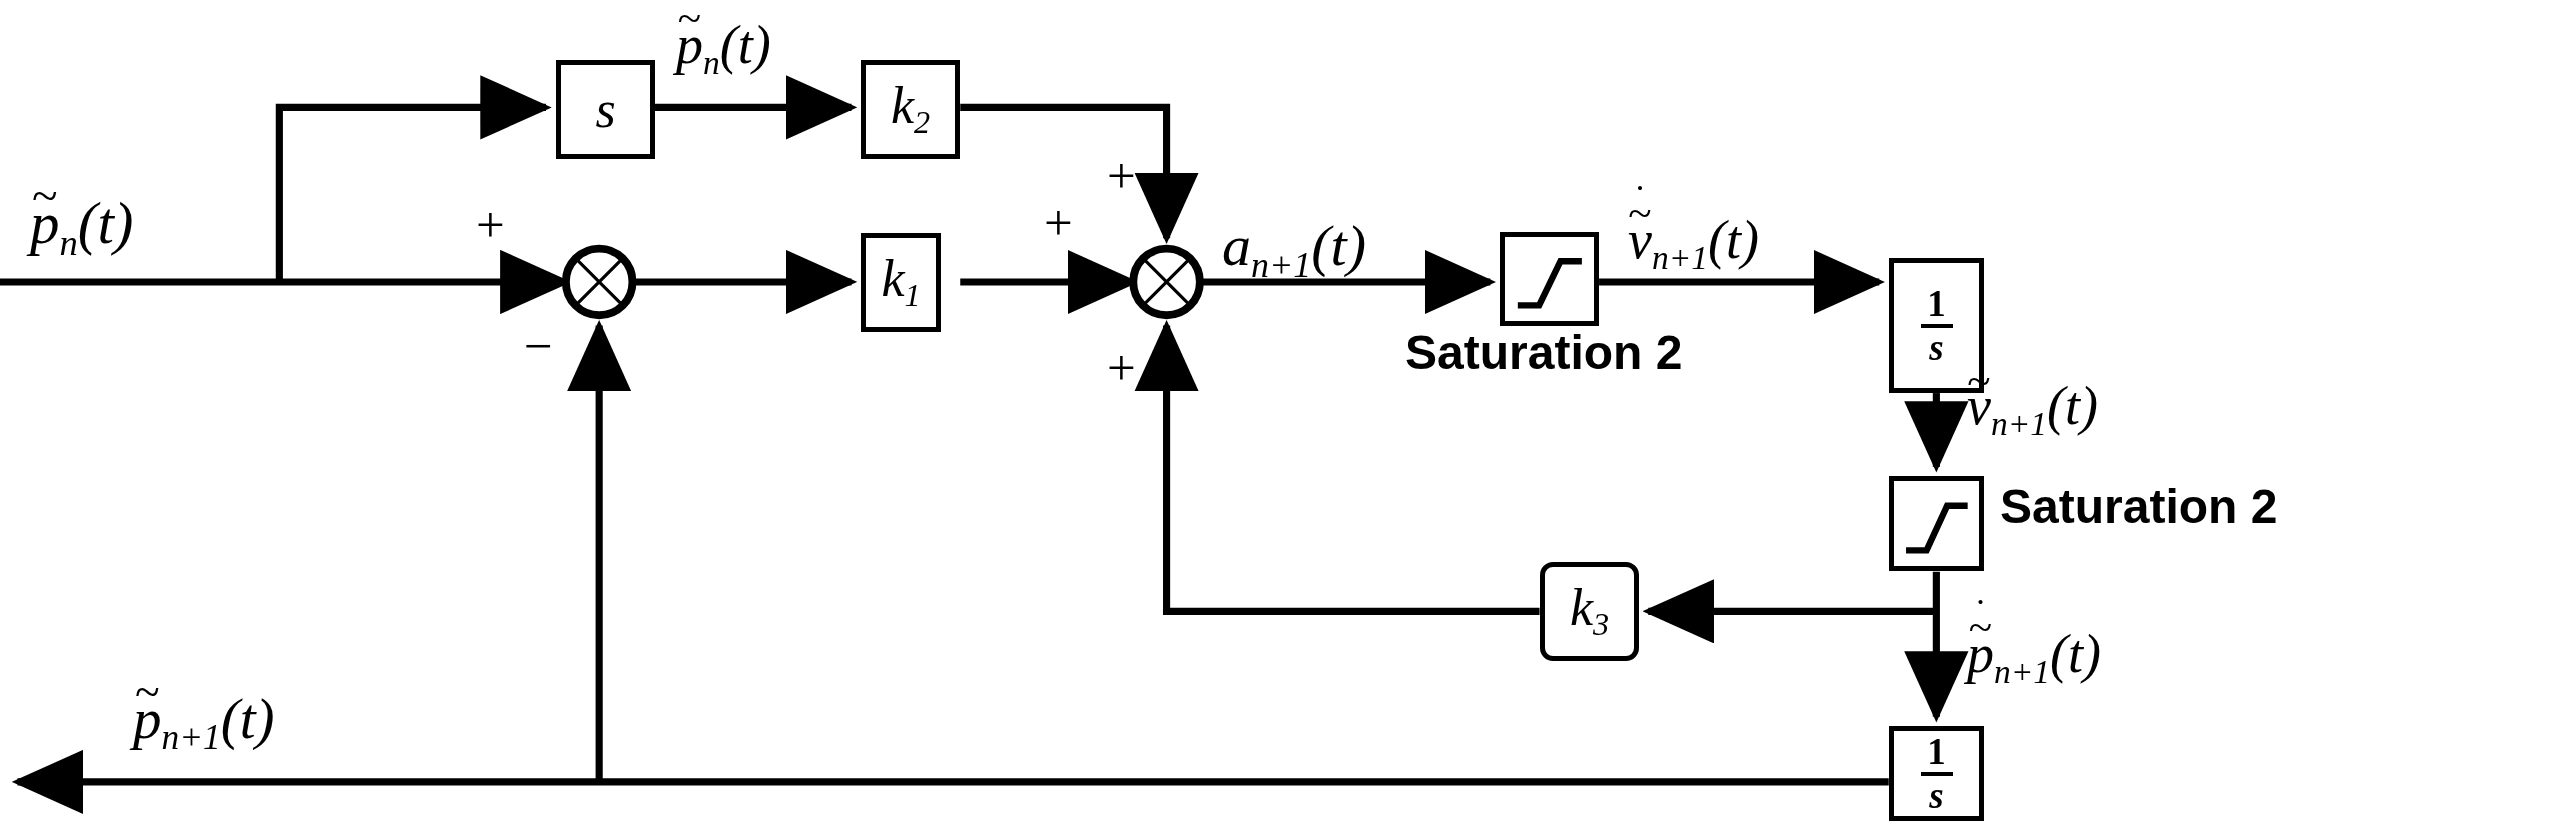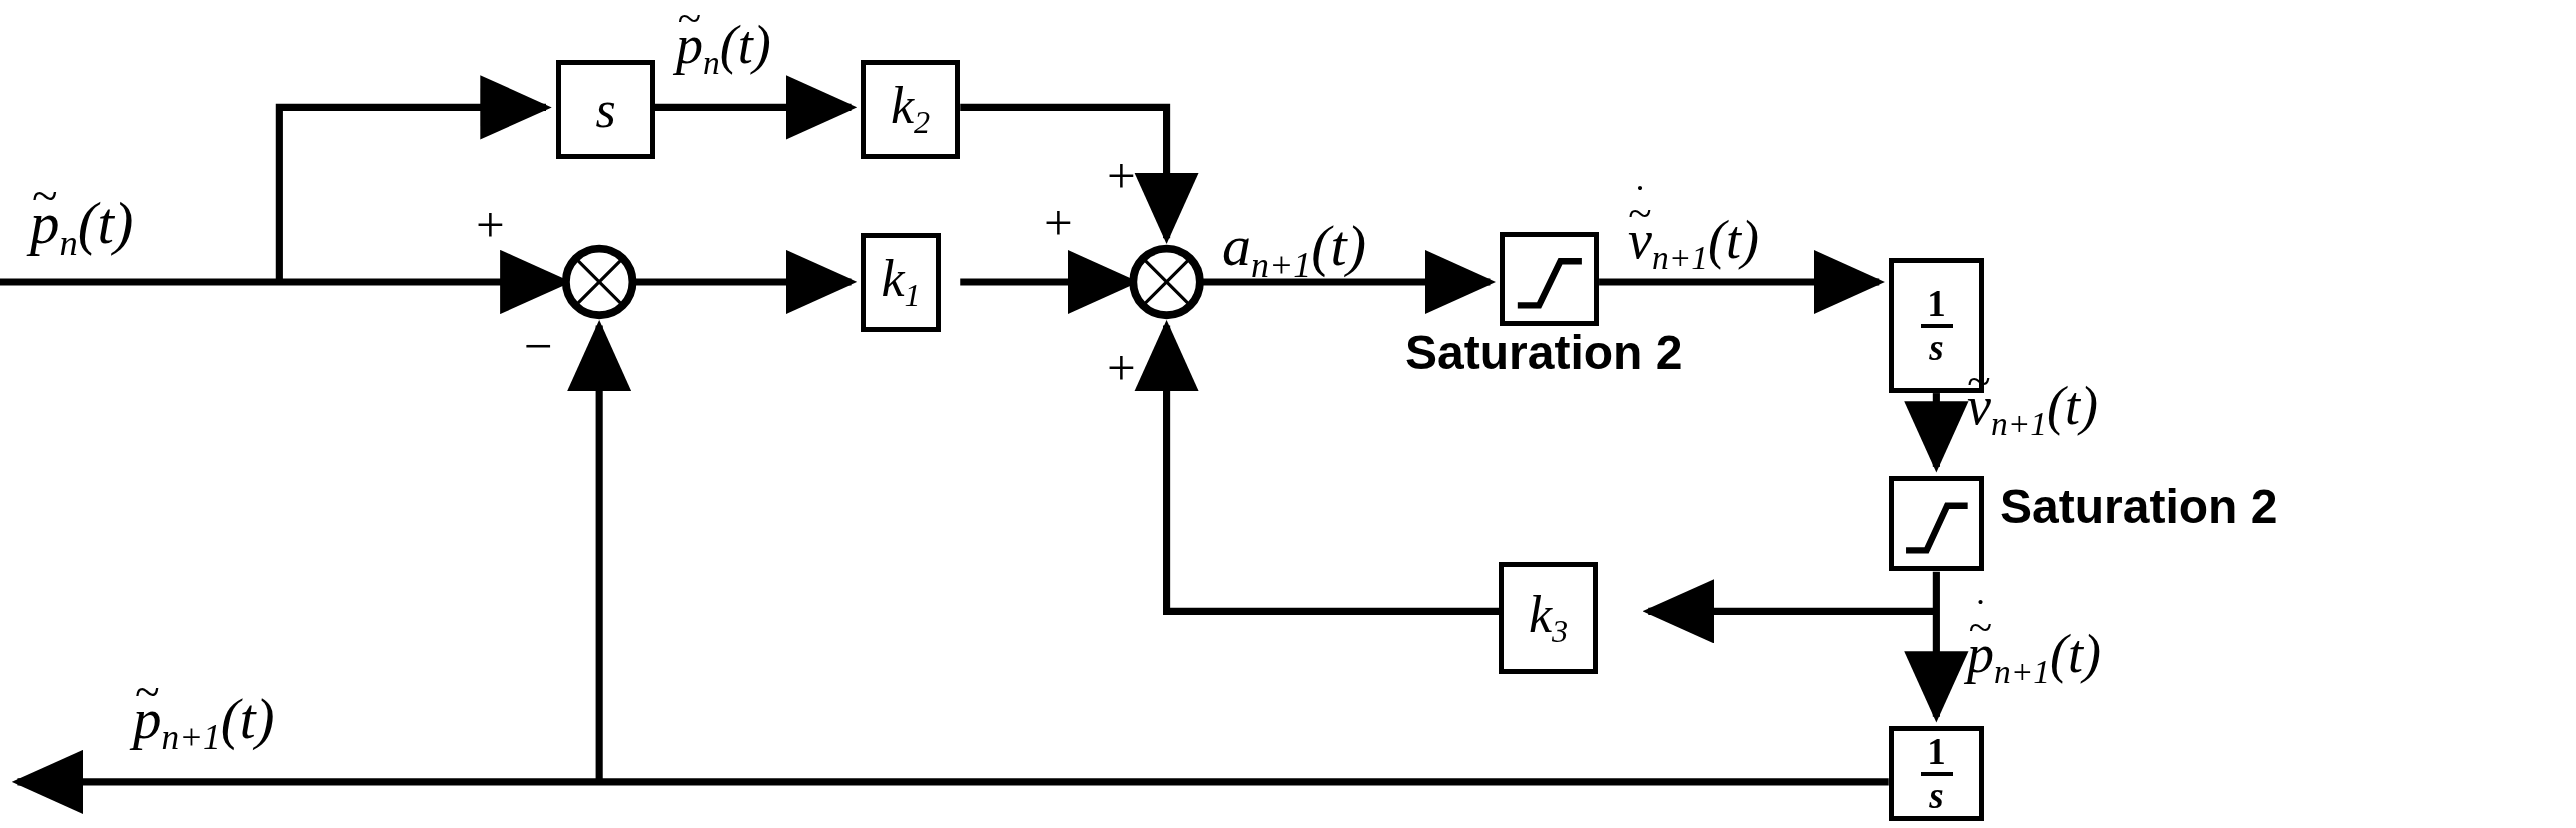--- a/index.html
+++ b/index.html
@@ -142,21 +142,21 @@
   </div>
 
   <div class="blockbox" style="left:861px; top:60px; width:99px; height:99px;align-items:center;">
     <span class="blocktext"><span>k</span><span class="sub">2</span></span>
   </div>
 
   <div class="blockbox" style="left:861px; top:233px; width:80px; height:99px;">
     <span class="blocktext"><span>k</span><span class="sub">1</span></span>
   </div>
 
-  <div class="blockbox" style="left:1499px; top:562px; width:99px; height:112px;">
+  <div class="blockbox" style="left:1540px; top:562px; width:99px; height:99px;border-radius:13px;">
     <span class="blocktext"><span>k</span><span class="sub">3</span></span>
   </div>
 
   <div class="blockbox" style="left:1500px; top:232px; width:99px; height:94px; padding:0;">
     <svg class="satglyph" viewBox="0 0 125 118">
       <path d="M18,96 L48,96 L78,34 L108,34" stroke="#000" stroke-width="9" fill="none" stroke-linecap="butt" stroke-linejoin="miter"></path>
     </svg>
   </div>
   <div class="lbl sat-name" style="left:1405px; top:329px;">Saturation 2</div>
 

